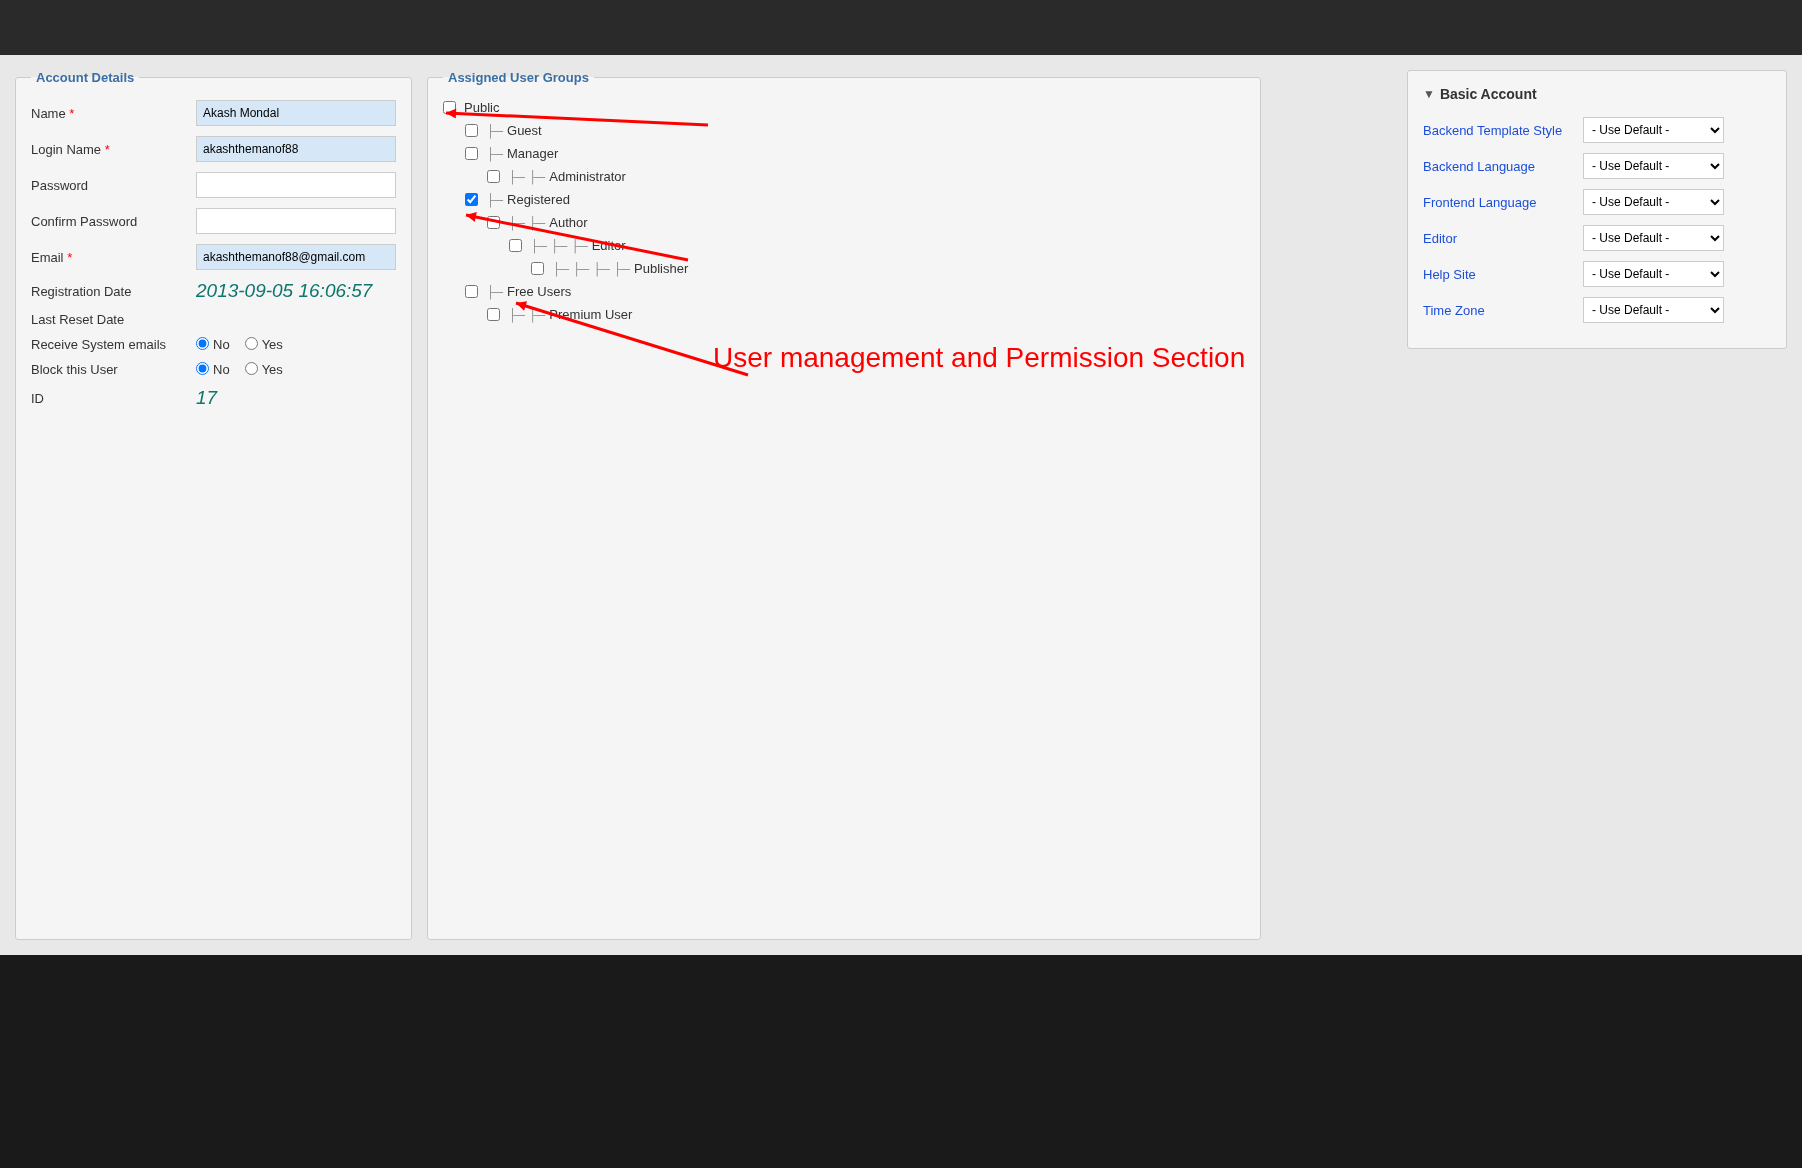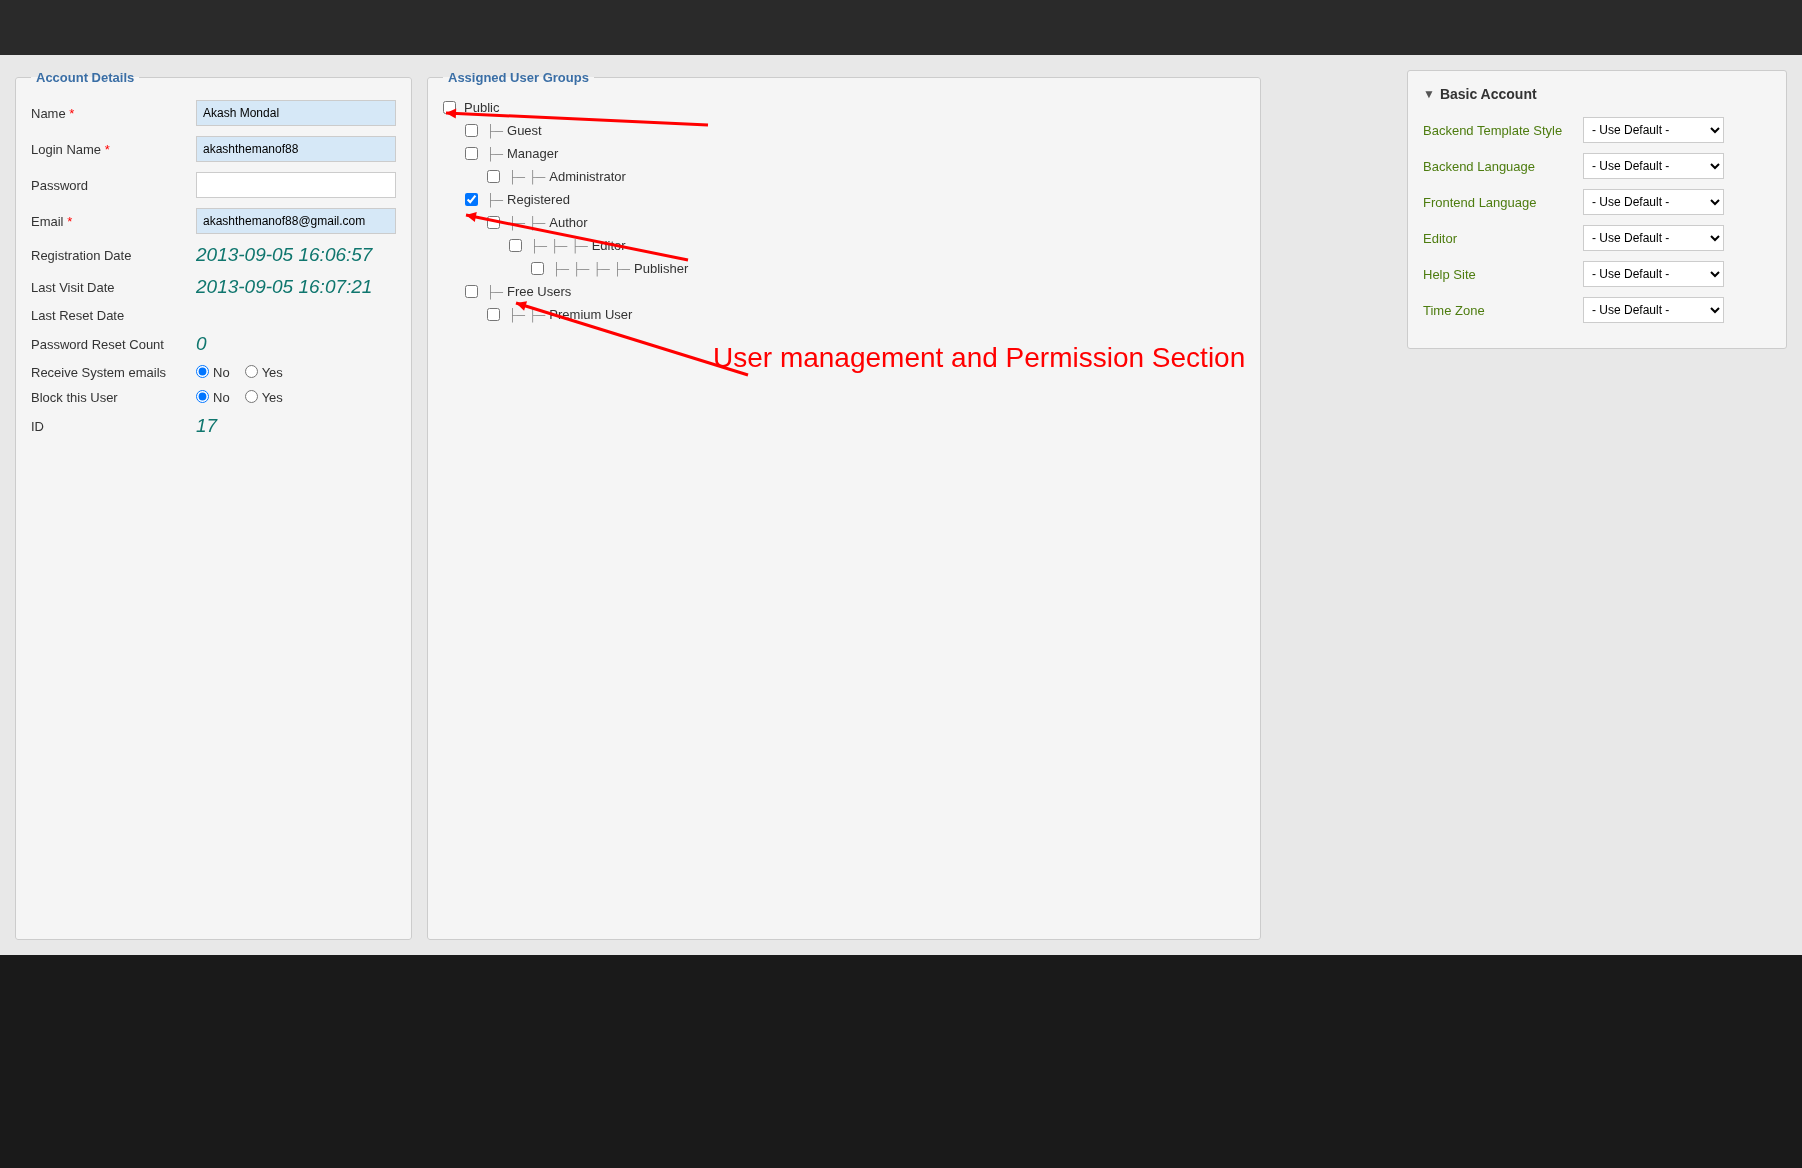--- a/index.html
+++ b/index.html
@@ -98,21 +98,21 @@
       gap: 5px;
     }
     .settings-row {
       display: flex;
       align-items: center;
       margin-bottom: 10px;
     }
     .settings-label {
       width: 160px;
       font-size: 13px;
-      color: #4d7c0f;
+      color: #1d4ed8;
       flex-shrink: 0;
     }
     .settings-select {
       width: 141px;
       height: 26px;
       border: 1px solid #ccc;
       font-size: 12px;
       background: #fff;
       padding: 2px 4px;
     }
@@ -172,48 +172,44 @@
           <span class="required"> *</span>
         </div>
         <input class="form-input highlight" type="text" value="akashthemanof88" style="">
       </div>
 
       <div class="form-row">
         <div class="form-label">Password</div>
         <input class="form-input" type="password" style="">
       </div>
 
+      <div class="form-row">
+        <div class="form-label">Confirm Password</div>
+        <input class="form-input" type="password" style="">
+      </div>
 
       <div class="form-row">
         <div class="form-label">
           <span>Email</span>
           <span class="required"> *</span>
         </div>
         <input class="form-input highlight" type="text" value="akashthemanof88@gmail.com" style="">
       </div>
 
       <div class="form-row">
         <div class="form-label">Registration Date</div>
         <div class="form-value">2013-09-05 16:06:57</div>
       </div>
 
-      <div class="form-row">
-        <div class="form-label">Last Visit Date</div>
-        <div class="form-value">2013-09-05 16:07:21</div>
-      </div>
 
       <div class="form-row">
         <div class="form-label">Last Reset Date</div>
         <div class="form-value"></div>
       </div>
 
-      <div class="form-row">
-        <div class="form-label">Password Reset Count</div>
-        <div class="form-value">0</div>
-      </div>
 
       <div class="form-row">
         <div class="form-label">Receive System emails</div>
         <div class="radio-group">
           <label>
             <input type="radio" name="receiveEmails" checked="" style="">
             <span>No</span>
           </label>
           <label>
             <input type="radio" name="receiveEmails" style="">

